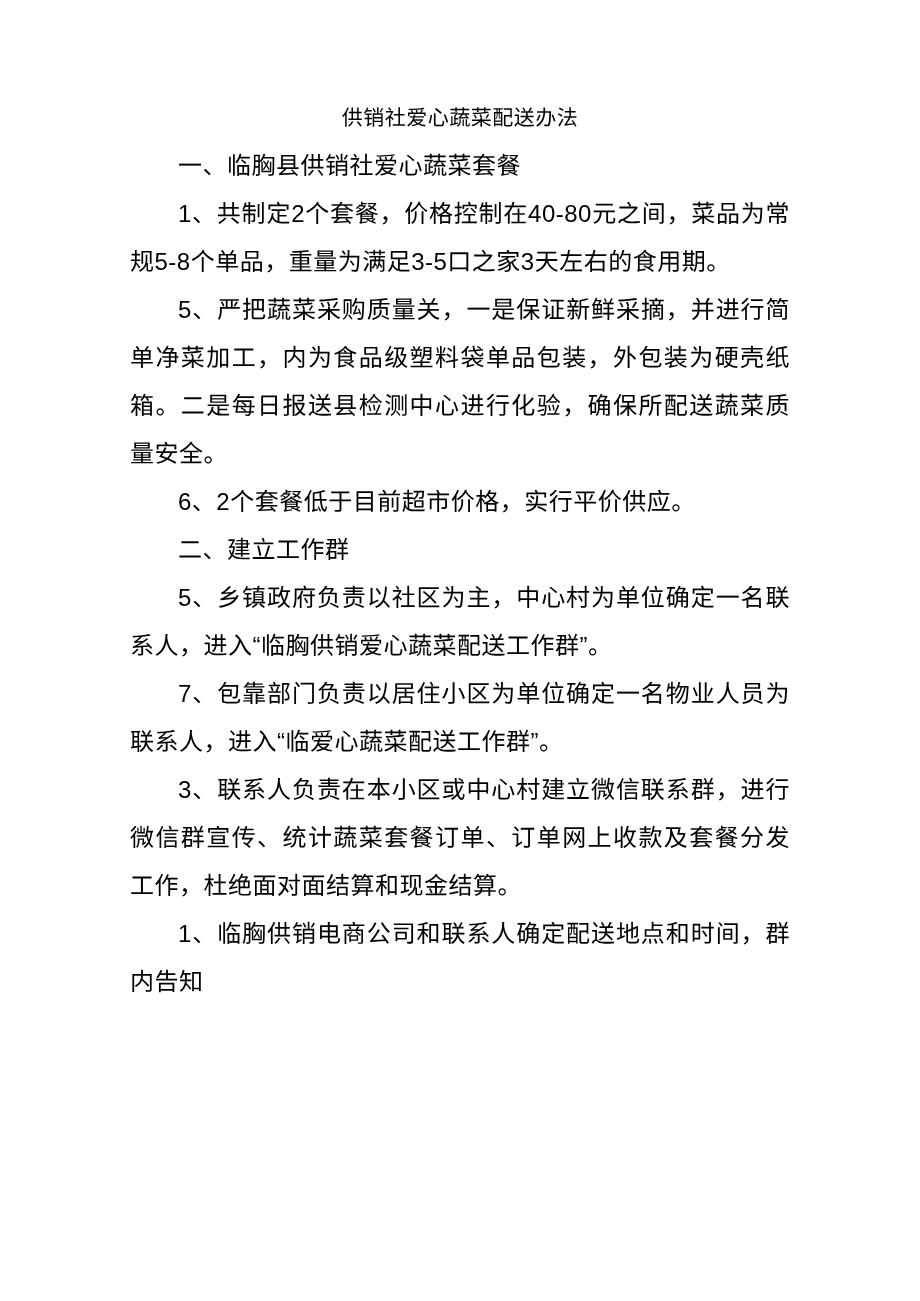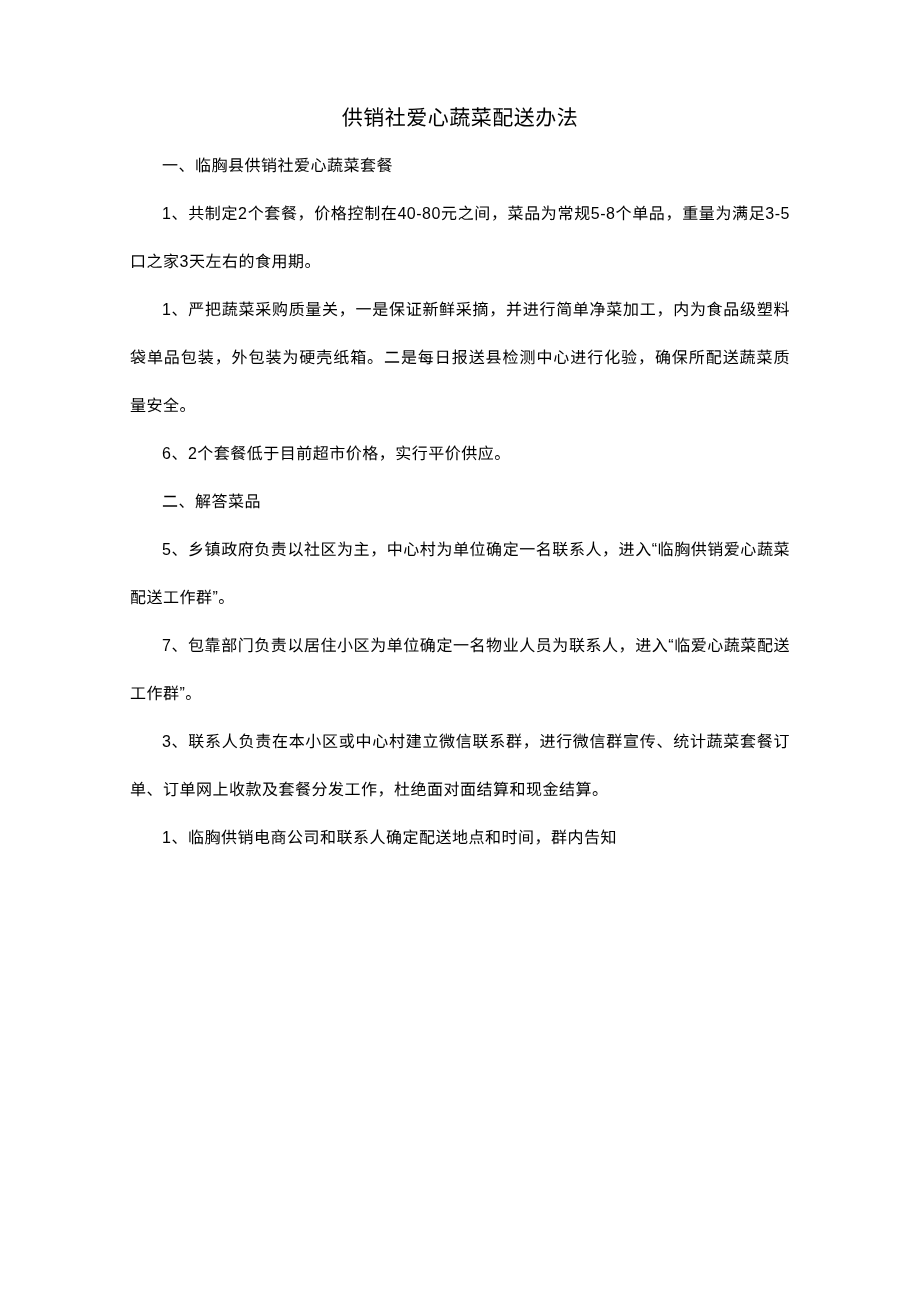--- a/index.html
+++ b/index.html
@@ -20,21 +20,21 @@
   }
   .doc-title {
     font-size: 21px;
     font-weight: 400;
     line-height: 48px;
     text-align: center;
     margin: 0;
     letter-spacing: 0.5px;
   }
   .para {
-    font-size: 16px;
+    font-size: 24px;
     font-weight: 400;
     line-height: 48px;
     margin: 0;
     text-indent: 2em;
     text-align: justify;
     text-justify: inter-ideograph;
     letter-spacing: 0.5px;
   }
   .u {
     text-decoration-style: dotted;
@@ -44,21 +44,21 @@
   }
 </style>
 </head>
 <body>
 
 <div class="page">
   <h1 class="doc-title">供销社爱心蔬菜配送办法</h1>
   <div>
       <p class="para"><span>一、临胸县供销社爱心蔬菜套餐</span></p>
       <p class="para"><span>1、共制定2个套餐，价格控制在40-80元之间，菜品为常规5-8个单品，</span><span class="u">重量</span><span>为满足3-5口之家3天左右的食用期。</span></p>
-      <p class="para"><span>1、严把蔬菜采购</span><span class="u">质量</span><span>关，一是保证新鲜采摘，并进行简单净菜加工，内为食品级塑料袋单品包装，外包装为硬壳纸箱。二是每日报送县检测中心进行化验，确保所配送蔬菜</span><span class="u">质量</span><span>安全。</span></p>
+      <p class="para"><span>5、严把蔬菜采购</span><span class="u">质量</span><span>关，一是保证新鲜采摘，并进行简单净菜加工，内为食品级塑料袋单品包装，外包装为硬壳纸箱。二是每日报送县检测中心进行化验，确保所配送蔬菜</span><span class="u">质量</span><span>安全。</span></p>
       <p class="para"><span>6、2个套餐低于目前超市价格，实行平价供应。</span></p>
-      <p class="para"><span>二、解答菜品</span></p>
+      <p class="para"><span>二、建立工作群</span></p>
       <p class="para"><span>5、乡镇政府负责以社区为主，中心村为单位确定一名联系人，进入“临胸供销爱心蔬菜配送工作群”。</span></p>
       <p class="para"><span>7、包靠部门负责以居住小区为单位确定一名物业人员为联系人，进入“临爱心蔬菜配送工作群”。</span></p>
       <p class="para"><span>3、联系人负责在本小区或中心村建立微信联系群，进行微信群宣传、统计蔬菜套餐订单、订单网上收款及套餐分发工作，杜绝面对面结算和现金结算。</span></p>
       <p class="para"><span>1、临胸供销电商公司和联系人确定配送地点和时间，群内告知</span></p>
     </div>
 </div>
 
 </body></html>

